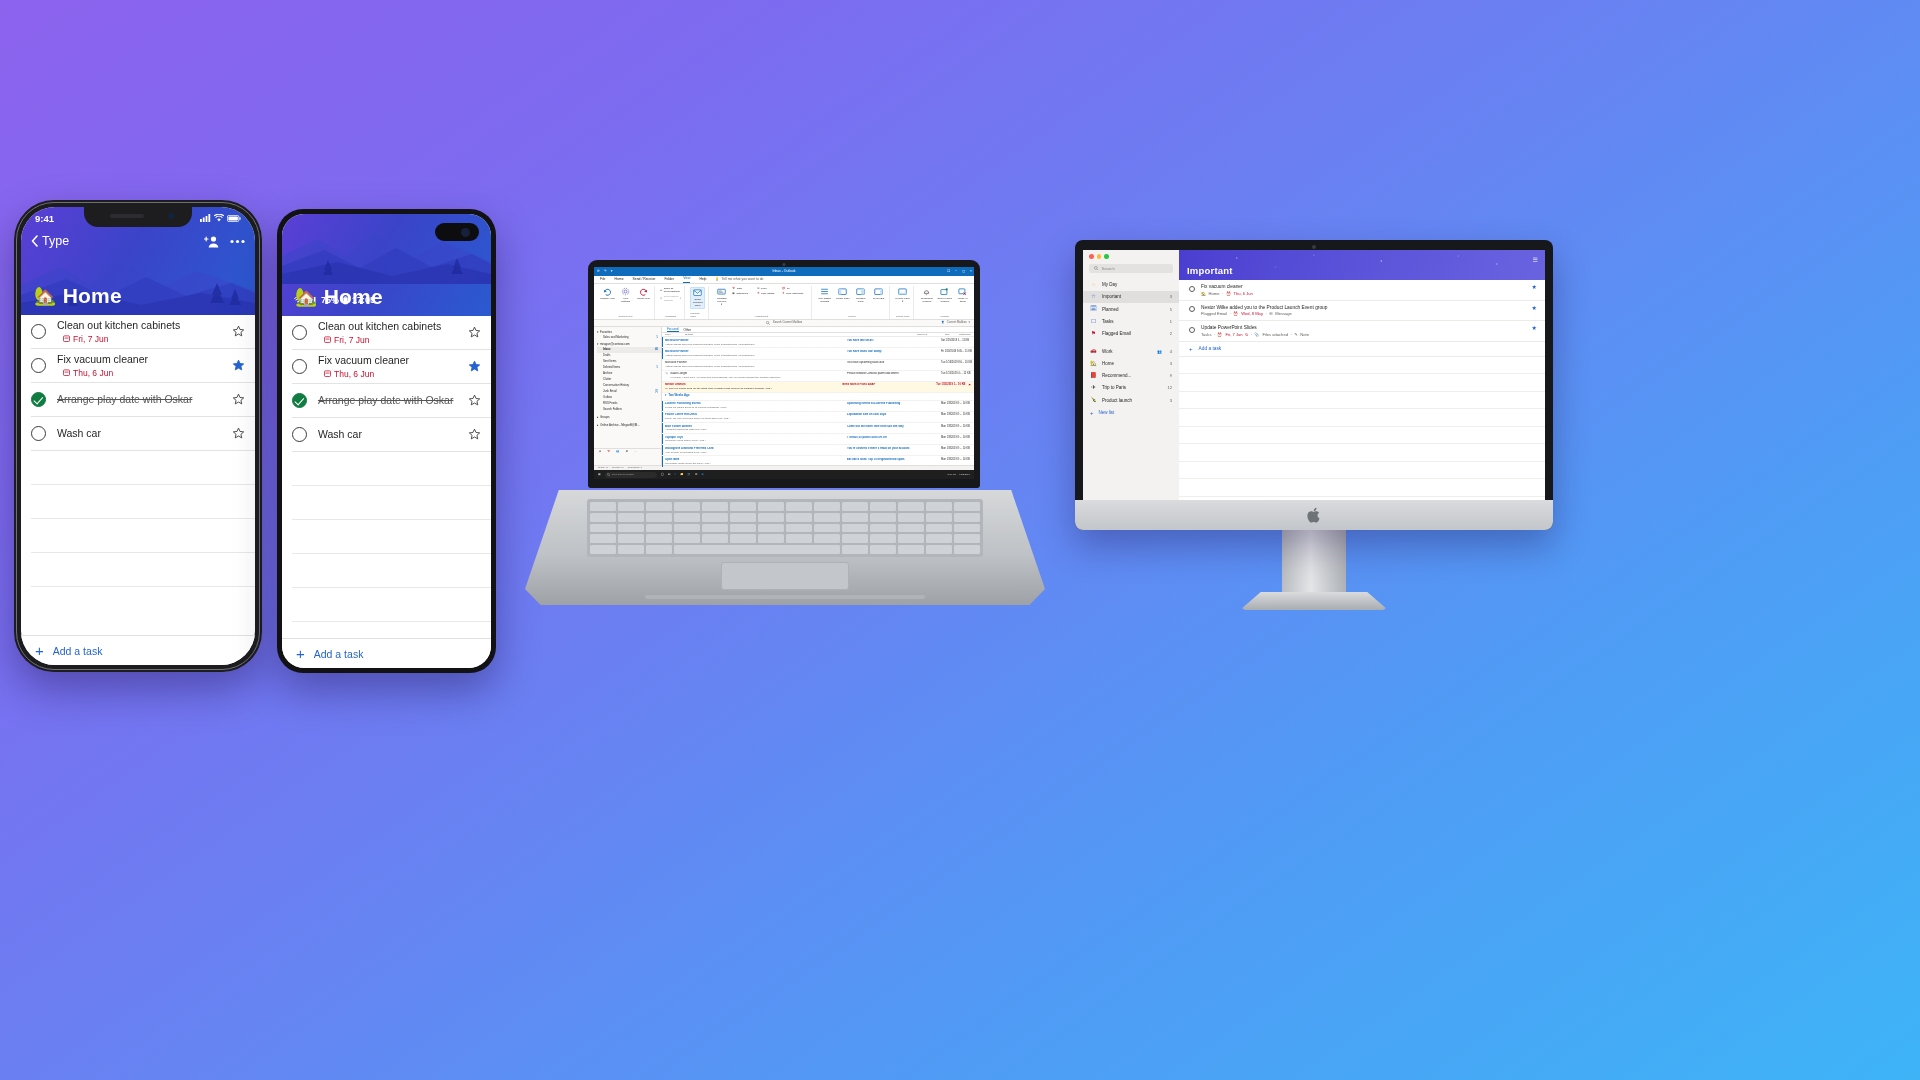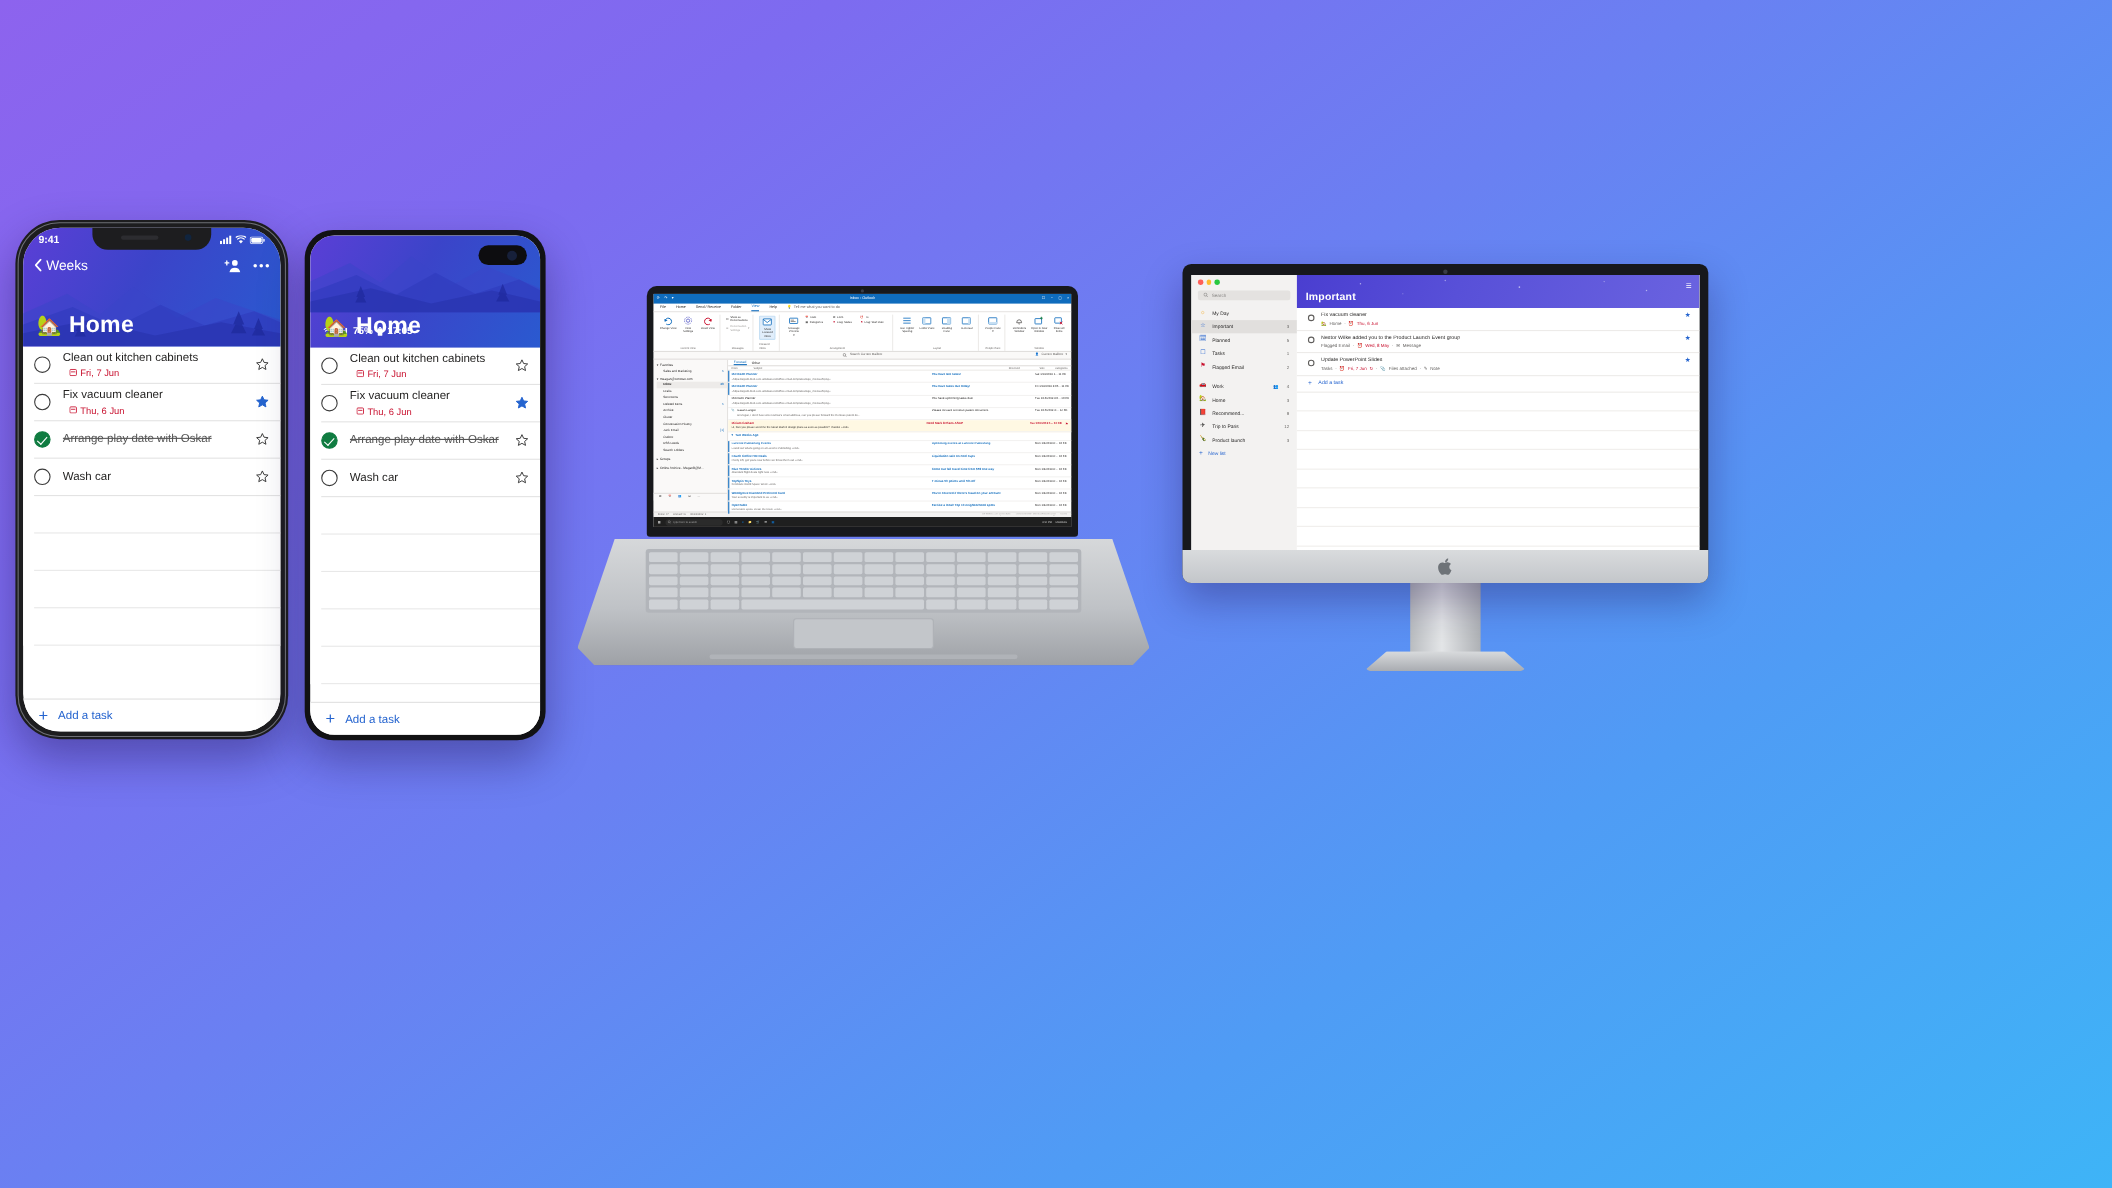--- a/index.html
+++ b/index.html
@@ -222,21 +222,21 @@
             <rect x="12.4" y="2.3" width="1.2" height="2.4" rx=".5" fill="#fff"></rect>
           </svg>
         </span>
       </div>
 
       <div class="navbar">
         <div class="nav-left">
           <svg width="7" height="12" viewBox="0 0 7 12">
             <path d="M6 1 L1.5 6 L6 11" stroke="#fff" stroke-width="1.6" fill="none" stroke-linecap="round" stroke-linejoin="round"></path>
           </svg>
-          <span>Weeks</span>
+          <span>Type</span>
         </div>
         <div class="nav-right">
           <svg width="16" height="13" viewBox="0 0 16 13">
             <circle cx="9.5" cy="4" r="2.6" fill="#fff"></circle>
             <path d="M4.6 12.5 a5 5 0 0 1 9.8 0 Z" fill="#fff"></path>
             <path d="M2.2 2.2 v3.6 M0.4 4 h3.6" stroke="#fff" stroke-width="1.2" stroke-linecap="round"></path>
           </svg>
           <svg width="15" height="5" viewBox="0 0 15 5">
             <circle cx="2" cy="2.5" r="1.6" fill="#fff"></circle>
               <circle cx="7.5" cy="2.5" r="1.6" fill="#fff"></circle>

